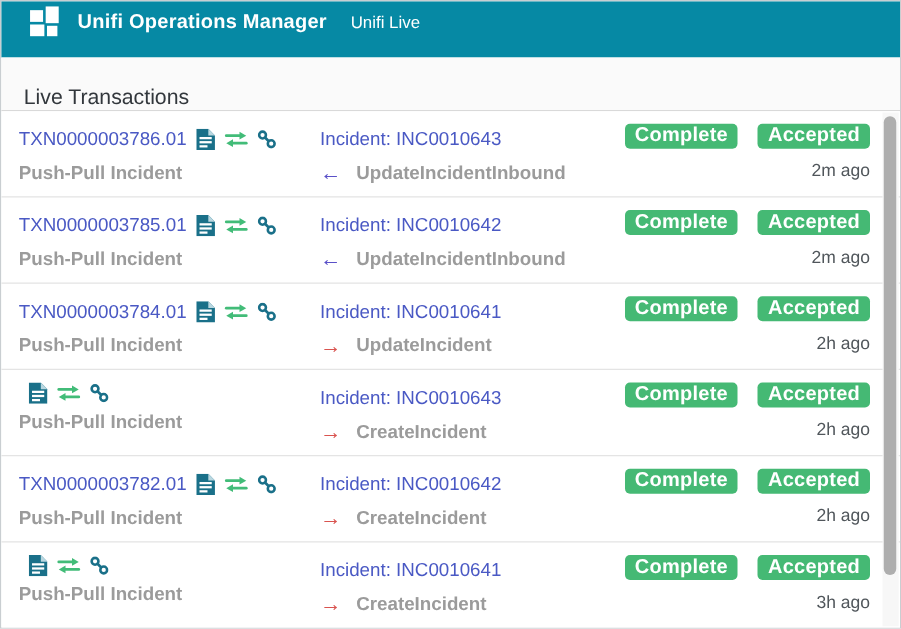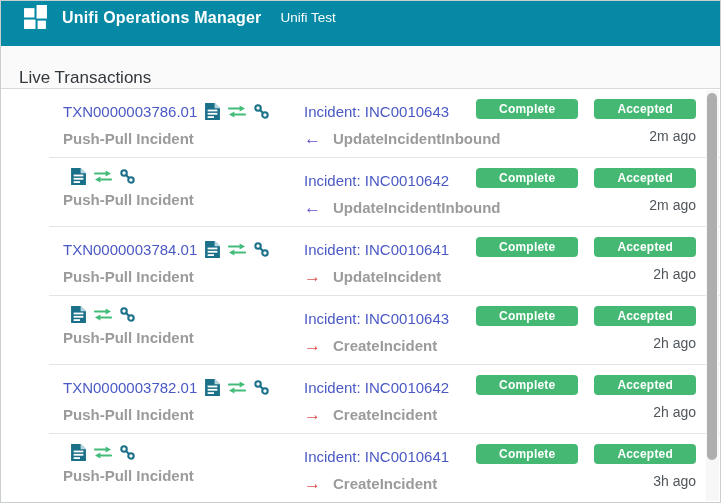--- a/index.html
+++ b/index.html
@@ -22,21 +22,21 @@
 
   
   .page-header{
     height:43px; background:var(--page-header-bg,#fafafa);
     border-bottom:1px solid var(--page-header-border,#d9d9d9);
     display:flex; align-items:flex-end; padding:0 18px;
   }
   .page-header h2{ font-size:17px; font-weight:400; color:var(--page-title-color,#32373c); }
 
   
-  .txn-list{ background:#fff;margin-left:48px; }
+  .txn-list{ background:#fff; }
   .row{
     display:flex; min-height:69px; padding:10px 24px 0 14px;
     border-bottom:1px solid var(--row-border,#e4e4e4);
   }
   .col-txn{ width:241px; flex:0 0 auto; }
   .col-target{ flex:1 1 auto; min-width:0; }
   .col-status{ flex:0 0 auto; width:160px; display:flex; flex-direction:column; align-items:flex-end; }
 
   .line1{ line-height:25px; white-space:nowrap; display:flex; align-items:center; }
   .line2{ line-height:25px; margin-top:2px; white-space:nowrap; display:flex; align-items:center; }
@@ -49,22 +49,22 @@
   .icon.transfer{ color:var(--icon-green,#42bc78); margin-left:7px; }
   .icon.chain{ color:var(--icon-teal,#1a7089); margin-left:7px; }
 
   .dir-arrow{ display:inline-block; width:29px; font-size:17px; font-weight:700; line-height:20px; }
   .dir-arrow.inbound{ color:var(--arrow-inbound,#5a50c8); }
   .dir-arrow.outbound{ color:var(--arrow-outbound,#d9534f); }
 
   .badges{ display:flex; gap:16px; }
   .badge{
     background:var(--badge-green,#45b974); color:#fff;
-    font-size:12px; font-weight:700; line-height:14px;
-    padding:3px 23px; border-radius:4px; letter-spacing:.2px;
+    font-size:16px; font-weight:700; line-height:14px;
+    padding:3px 8px; border-radius:4px; letter-spacing:.2px;
   }
   .time{ margin-top:9px; font-size:14px; color:var(--time,#50565b); }
 
   
   .scrollbar{ position:absolute; top:89px; right:1px; bottom:1px; width:13px; background:#f7f7f7; cursor:pointer; }
   .scrollbar-thumb{ position:absolute; top:3px; right:2px; width:10px; height:367px; background:var(--scroll-thumb,#aeaeae); border-radius:5px; cursor:grab; }
 </style>
 </head>
 <body>
 
@@ -73,21 +73,21 @@
   <header class="app-bar">
     <span class="logo">
       <svg viewBox="0 0 24 24" width="25" height="25" fill="#ffffff" aria-hidden="true">
         <rect x="1" y="3" width="10" height="9"></rect>
         <rect x="13" y="0" width="10" height="13"></rect>
         <rect x="1" y="14" width="11" height="9"></rect>
         <rect x="14" y="15" width="8" height="8"></rect>
       </svg>
     </span>
     <h1 class="app-title">Unifi Operations Manager</h1>
-    <a class="nav-item">Unifi Test</a>
+    <a class="nav-item">Unifi Live</a>
   </header>
 
   <div class="page-header">
     <h2>Live Transactions</h2>
   </div>
 
   <main class="txn-list">
   <div class="row">
     <div class="col-txn">
       <div class="line1">
@@ -137,20 +137,21 @@
         <span class="badge">Complete</span>
         <span class="badge">Accepted</span>
       </div>
       <div class="time">2m ago</div>
     </div>
   </div>
 
   <div class="row">
     <div class="col-txn">
       <div class="line1">
+        <a class="txn-link">TXN0000003785.01</a>
         <span class="icon doc">
           <svg width="15" height="17" viewBox="0 0 14 16" aria-hidden="true">
             <path fill="currentColor" d="M0 0 h9 l5 5 v11 H0 z"></path>
             <path fill="#b9d7e0" d="M9 0 l5 5 h-5 z"></path>
             <rect x="2.4" y="6.2" width="9.2" height="1.7" fill="#ffffff"></rect>
             <rect x="2.4" y="9.3" width="9.2" height="1.7" fill="#ffffff"></rect>
             <rect x="2.4" y="12.4" width="6" height="1.7" fill="#ffffff"></rect>
           </svg>
         </span>
         <span class="icon transfer">

